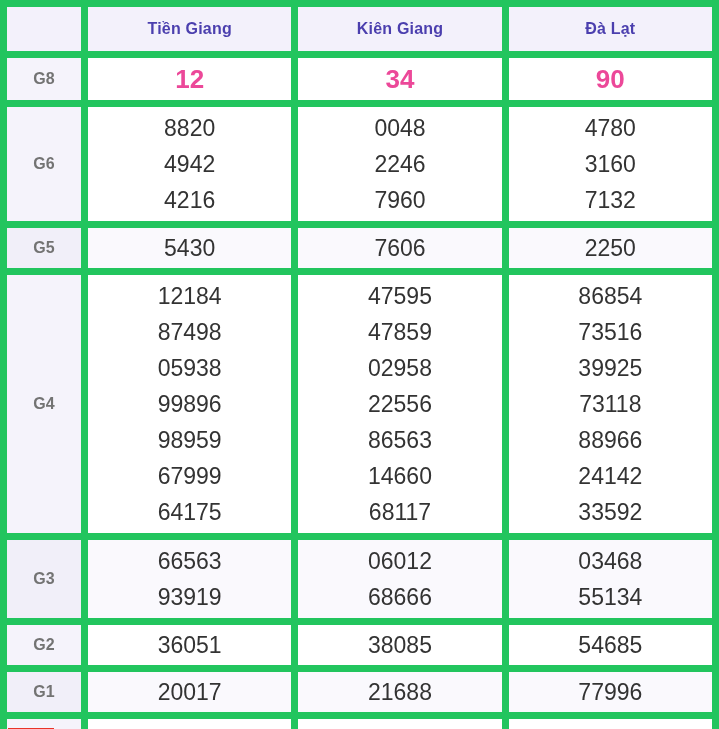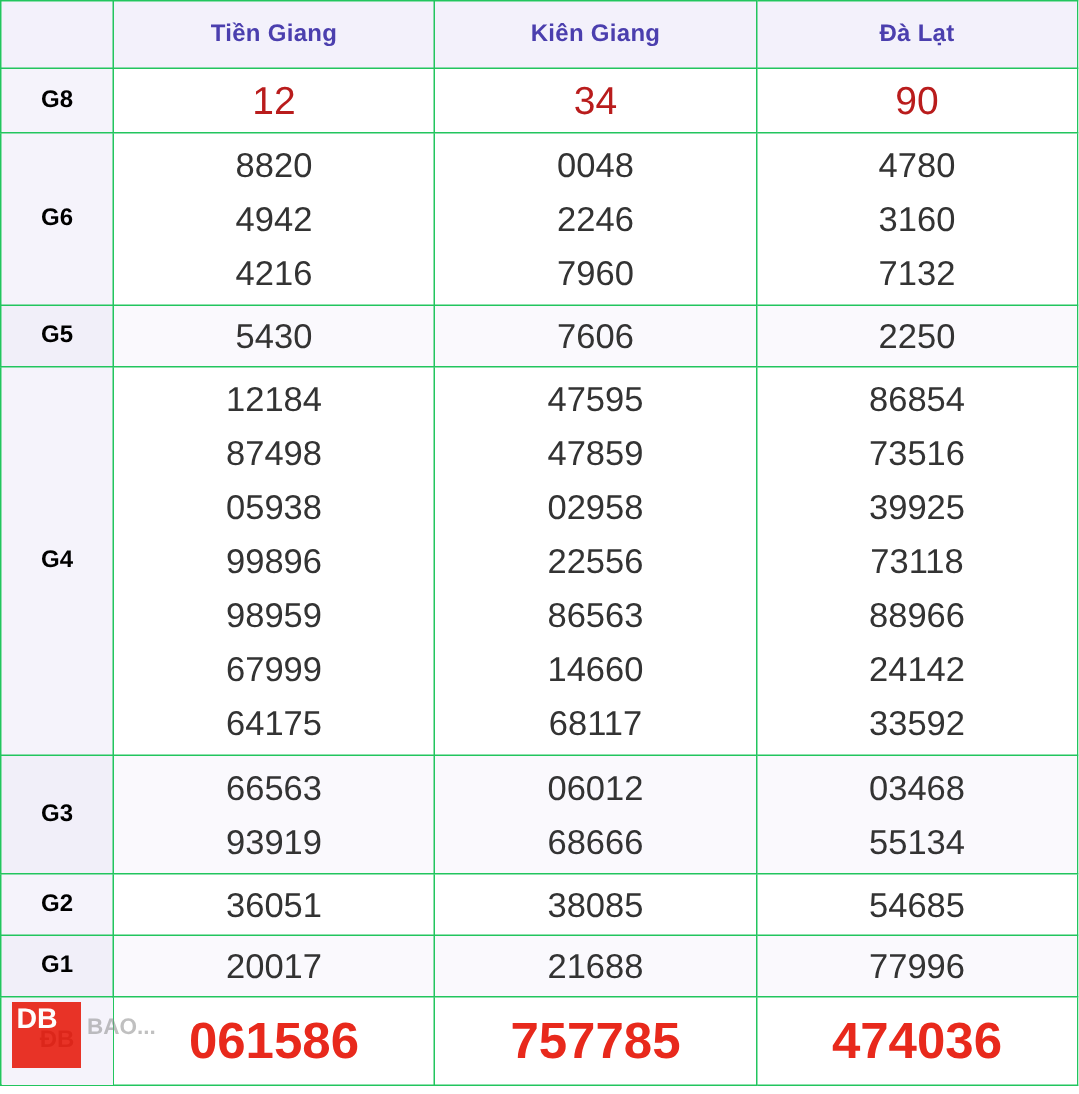--- a/index.html
+++ b/index.html
@@ -12,41 +12,41 @@
     height: 729px;
     font-family: "Liberation Sans", sans-serif;
     overflow: hidden;
   }
   .lottery-table {
     width: 719px;
     border-collapse: collapse;
     table-layout: fixed;
   }
   .lottery-table td, .lottery-table th {
-    border: 1px solid #22c55e;
+    border: 7px solid #22c55e;
     text-align: center;
     vertical-align: middle;
     padding: 0;
   }
   thead th {
     background: #f3f1fb;
     color: #4b3fae;
     font-size: 16px;
     font-weight: bold;
     height: 44px;
     letter-spacing: 0.2px;
   }
   thead th.prize-head {
     width: 74px;
     background: #f3f1fb;
   }
   td.prize-label {
     width: 74px;
     background: #f5f3fb;
-    color: #000000;
+    color: #737373;
     font-size: 16px;
     font-weight: bold;
     margin-left: 28px;
   }
   td.num-cell {
     background: #ffffff;
     color: #333333;
     font-size: 23px;
     line-height: 36px;
     font-weight: normal;
@@ -62,23 +62,23 @@
     flex-direction: column;
     justify-content: center;
   }
   .num-stack span {
     display: block;
     height: 36px;
     line-height: 36px;
   }
   
   tr.g8 td.num-cell {
-    color: #b91c1c;
+    color: #ec4899;
     font-size: 26px;
-    font-weight: normal;
+    font-weight: bold;
     height: 42px;
   }
   tr.g7 td.num-cell {
     font-size: 23px;
     height: 38px;
   }
   tr.g6 td, tr.g4 td, tr.g3 td {
     padding: 3px 0;
   }
   tr.g5 td.num-cell, tr.g2 td.num-cell, tr.g1 td.num-cell {

